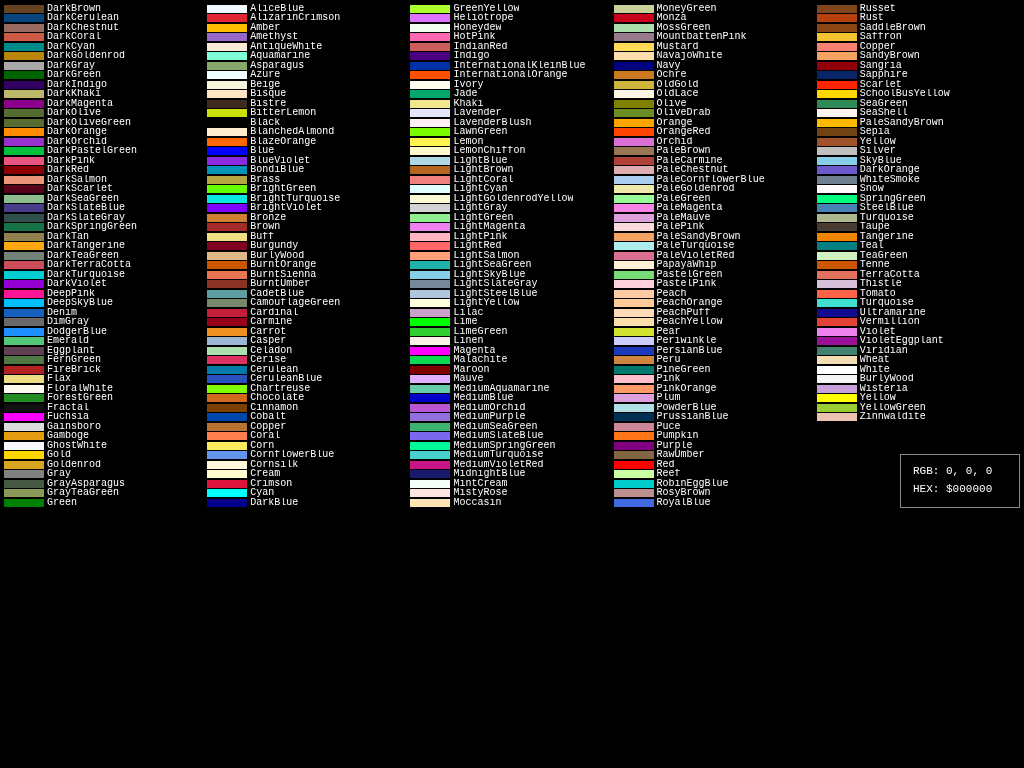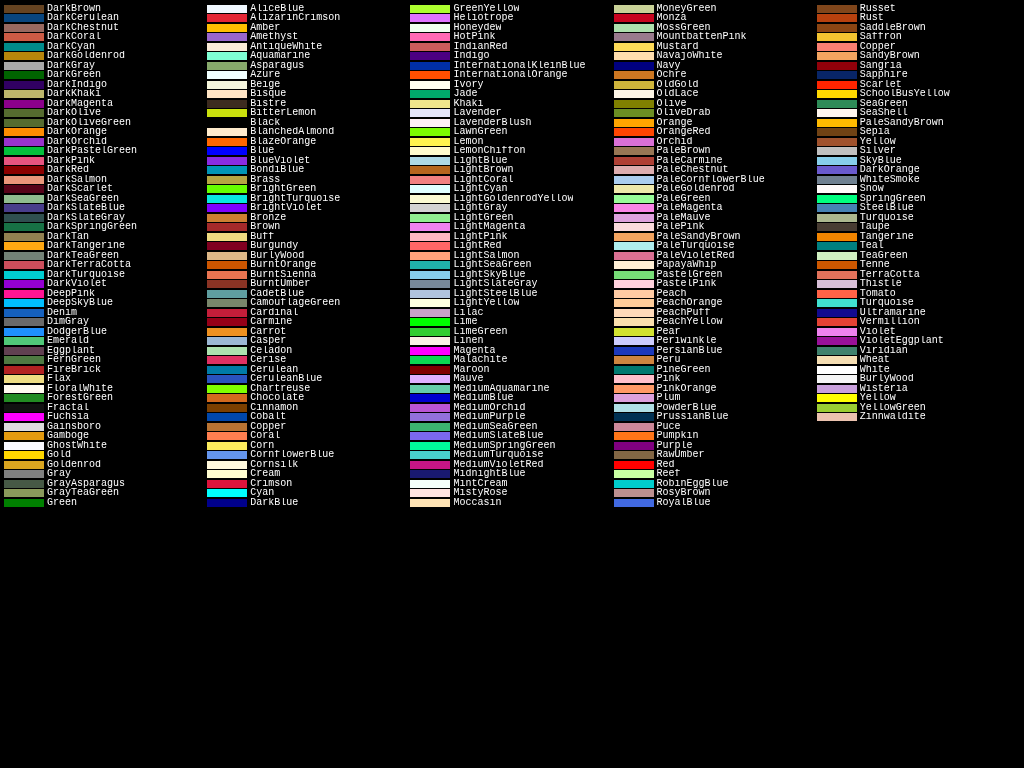--- a/index.html
+++ b/index.html
@@ -1085,14 +1085,18 @@
       </div>
       <div class="color-item">
         <div class="color-swatch" style="background-color: rgb(154, 205, 50);"></div>
         <span class="color-name">YellowGreen</span>
       </div>
       <div class="color-item">
         <div class="color-swatch" style="background-color: rgb(235, 194, 175);"></div>
         <span class="color-name">Zinnwaldite</span>
       </div>
       <div style="flex: 1 1 0%;"></div>
+      <div class="info-box">
+        <div>RGB: 0, 0, 0</div>
+        <div>HEX: $000000</div>
+      </div>
     </div>
   </div>
 
 </body></html>

